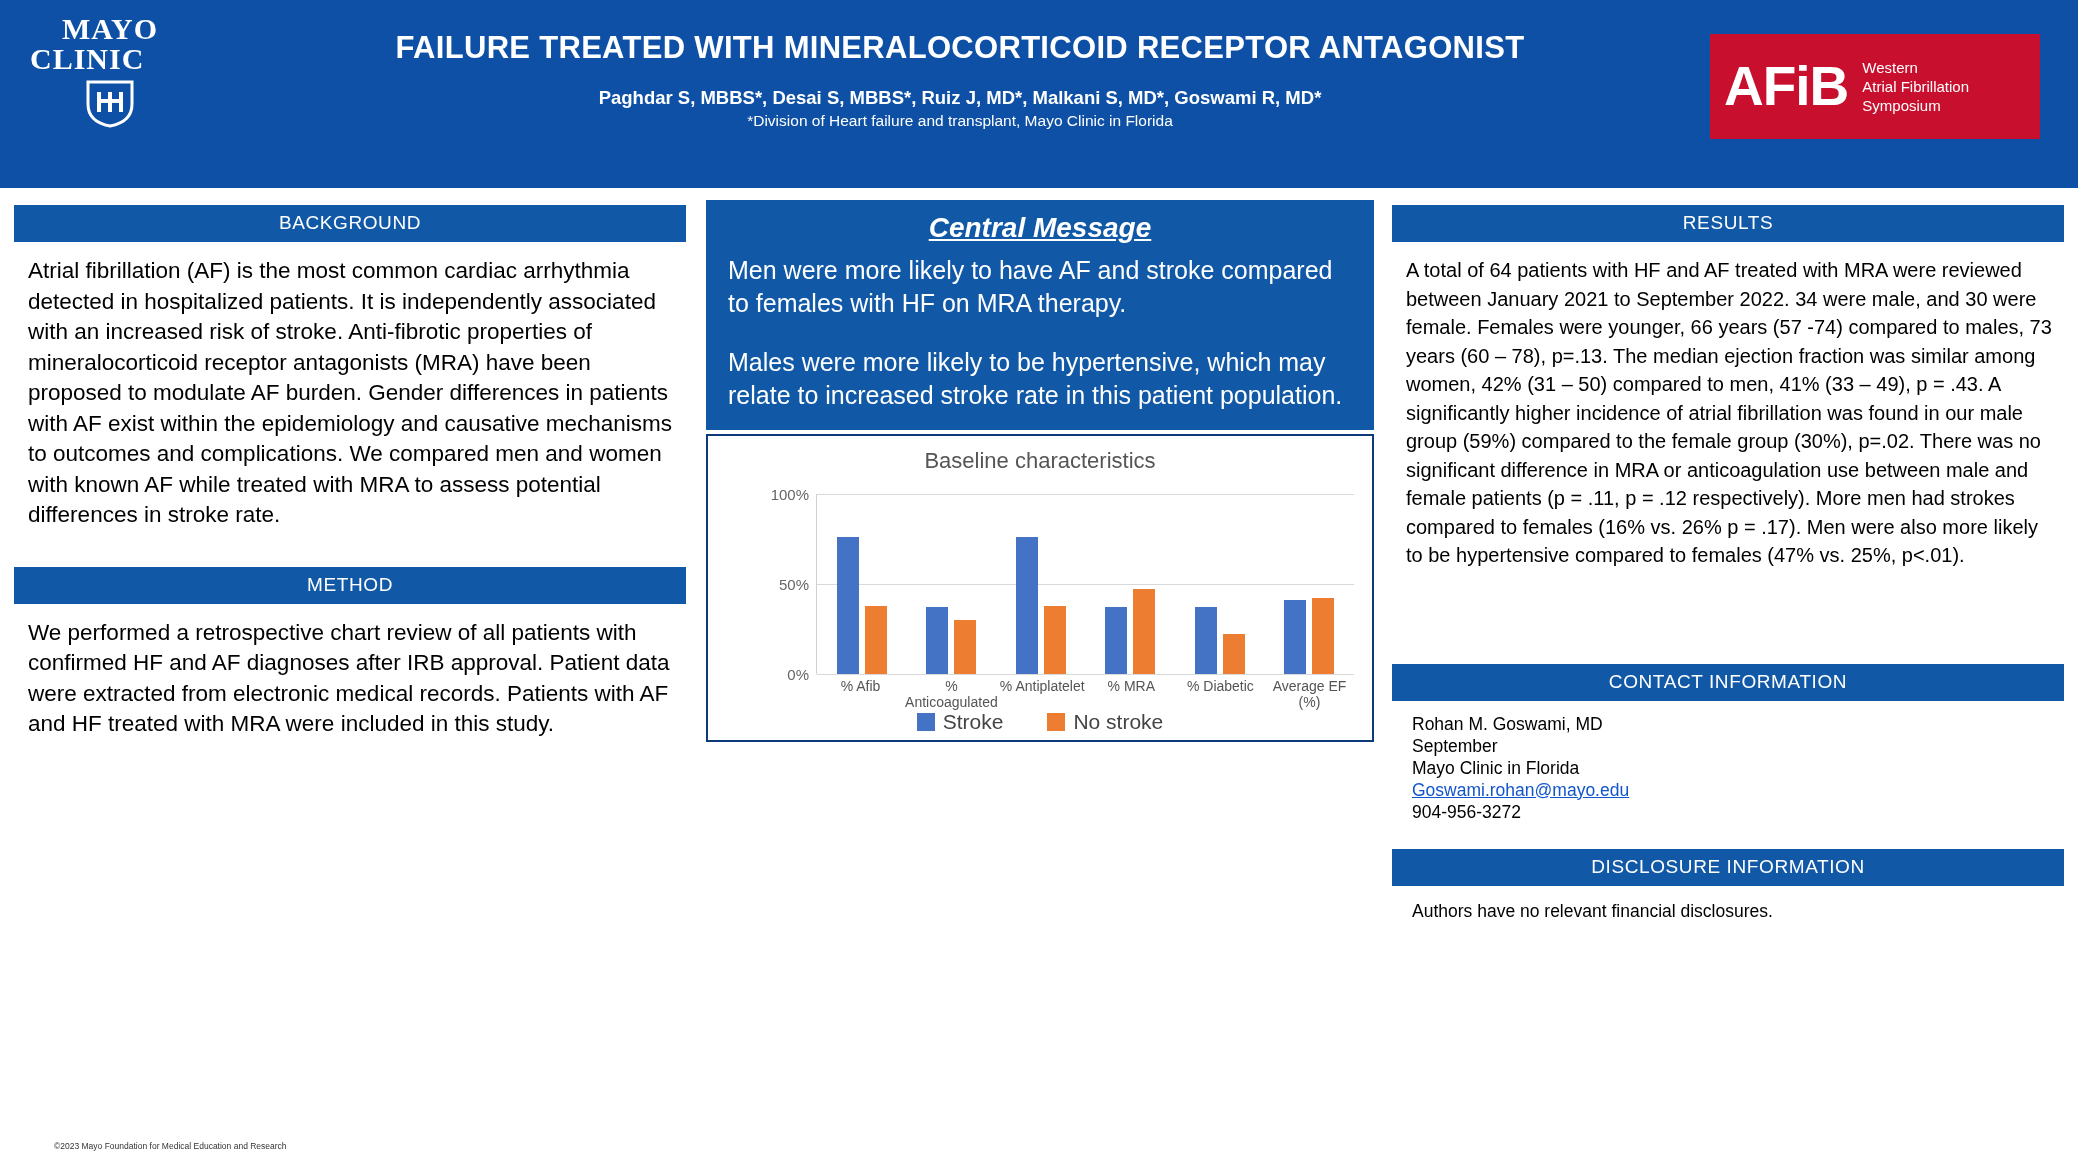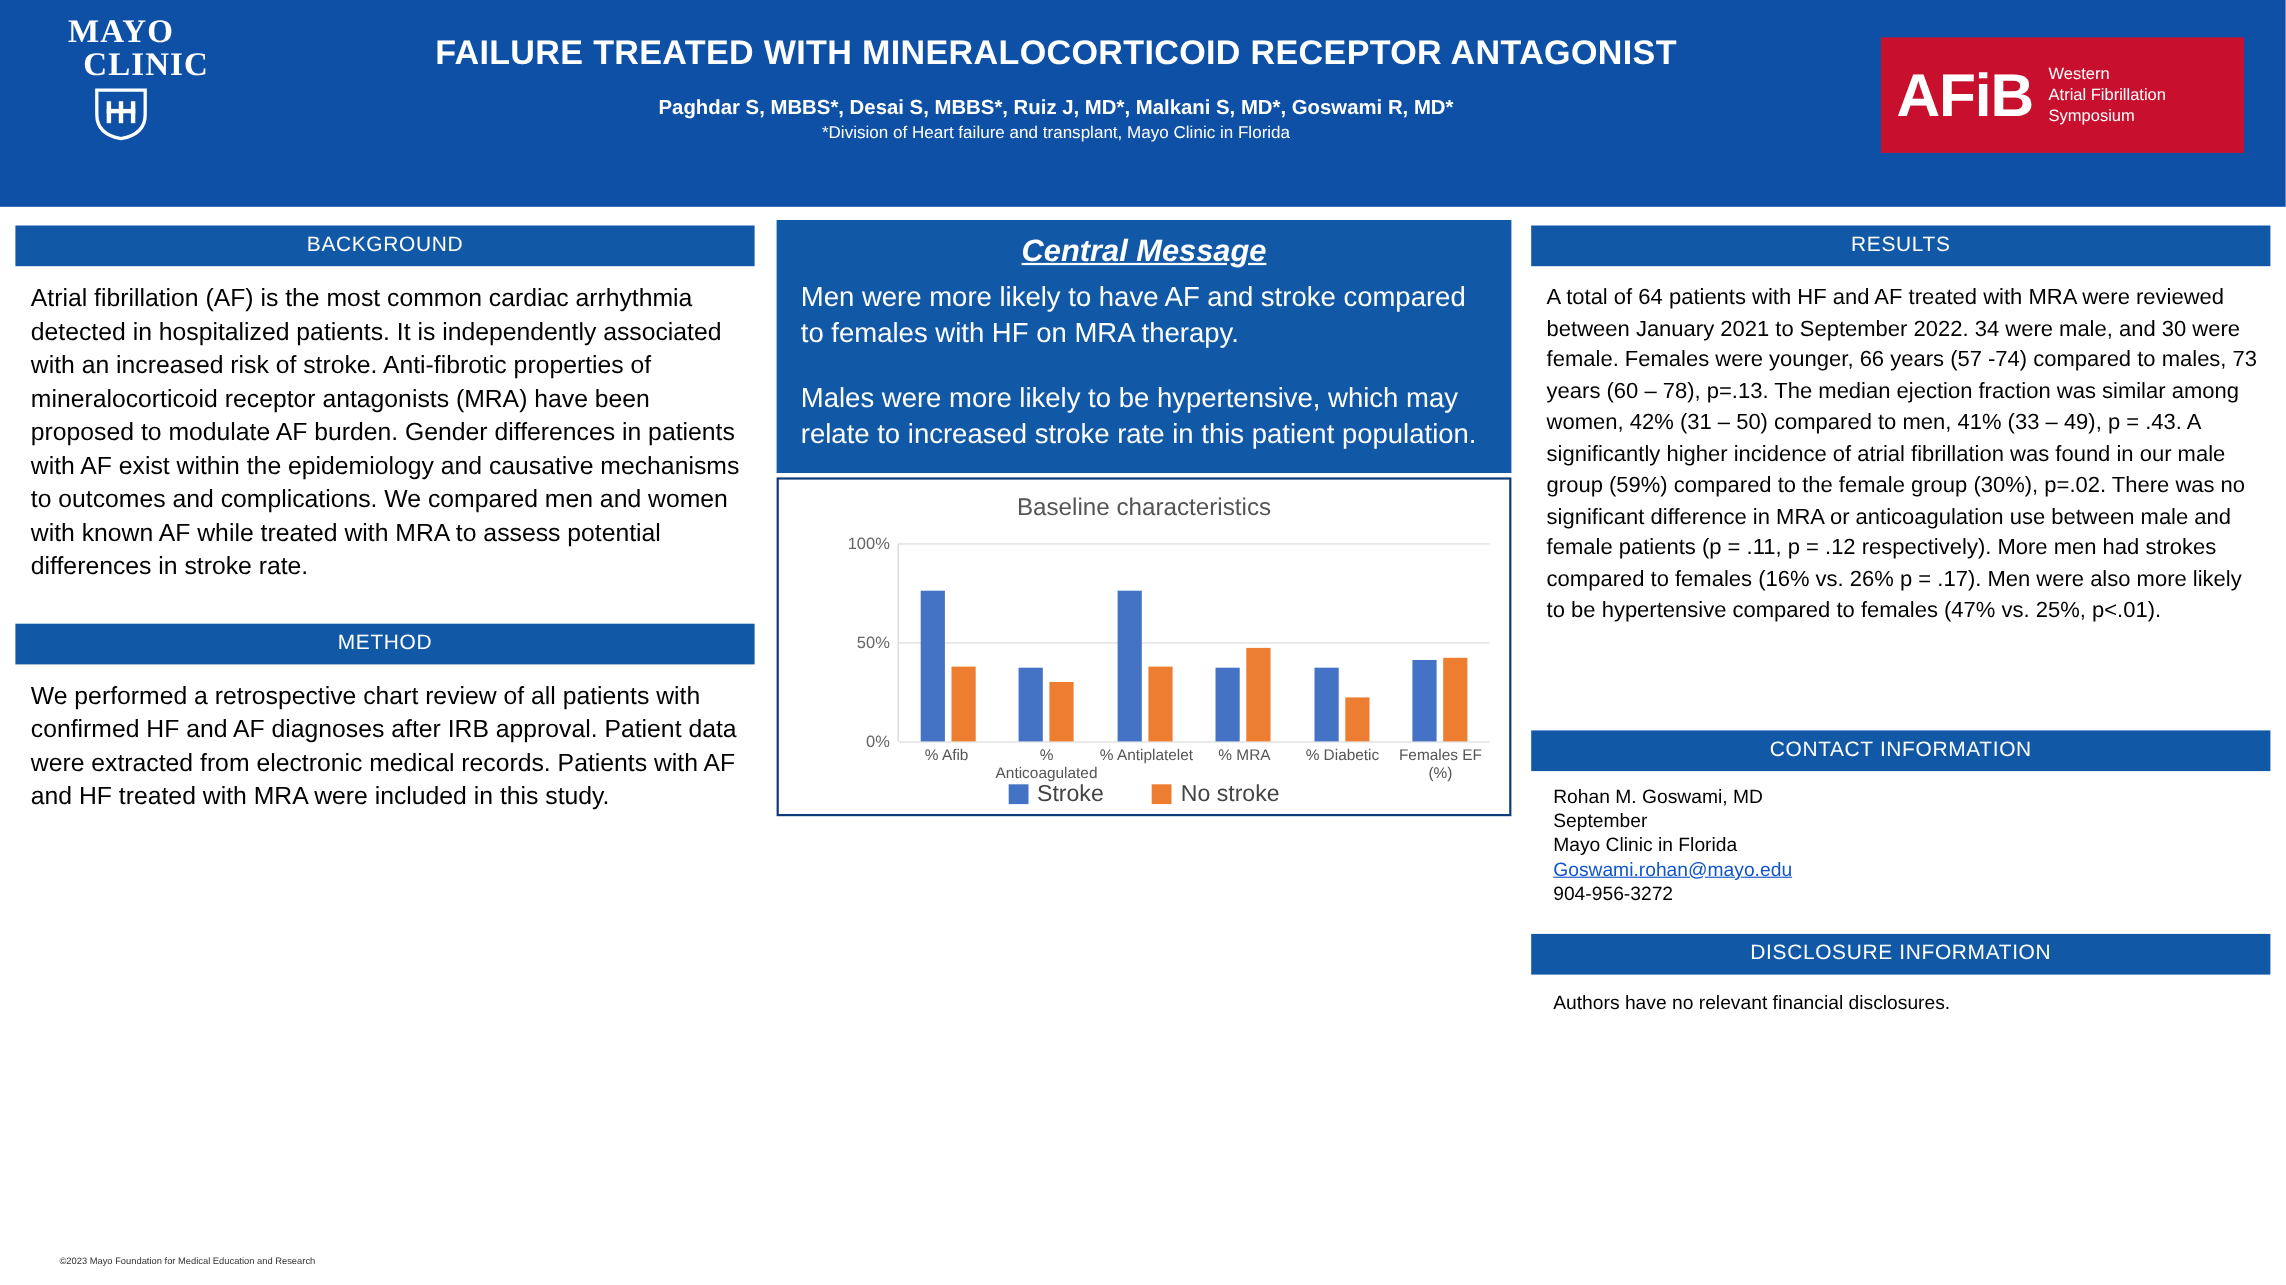--- a/index.html
+++ b/index.html
@@ -36,21 +36,21 @@
     font-weight: bold;
     letter-spacing: 1px;
     text-align: center;
     line-height: 30px;
   }
   .mayo-logo .m2 {
     font-family: "Liberation Serif", serif;
     font-size: 30px;
     font-weight: bold;
     letter-spacing: 1px;
-    text-align: right;
+    text-align: left;
     line-height: 30px;
   }
   .shield {
     margin: 4px auto 0 auto;
     width: 52px; height: 50px;
     position: relative;
   }
   .shield svg { display: block; }
 
   .title-block {
@@ -352,21 +352,21 @@
               <div class="bar s2" style="height: 75.6px; background: rgb(237, 125, 49);"></div>
             </div>
           </div>
         </div>
       <div class="xlabels" id="chart-xlabels">
           <div class="xlabel">% Afib</div>
           <div class="xlabel">% Anticoagulated</div>
           <div class="xlabel">% Antiplatelet</div>
           <div class="xlabel">% MRA</div>
           <div class="xlabel">% Diabetic</div>
-          <div class="xlabel">Females EF (%)</div>
+          <div class="xlabel">Average EF (%)</div>
         </div>
       <div class="legend" id="chart-legend">
           <div class="legend-item">
             <span class="legend-swatch" style="background: rgb(68, 114, 196);"></span>
             <span class="legend-label">Stroke</span>
           </div>
           <div class="legend-item">
             <span class="legend-swatch" style="background: rgb(237, 125, 49);"></span>
             <span class="legend-label">No stroke</span>
           </div>

